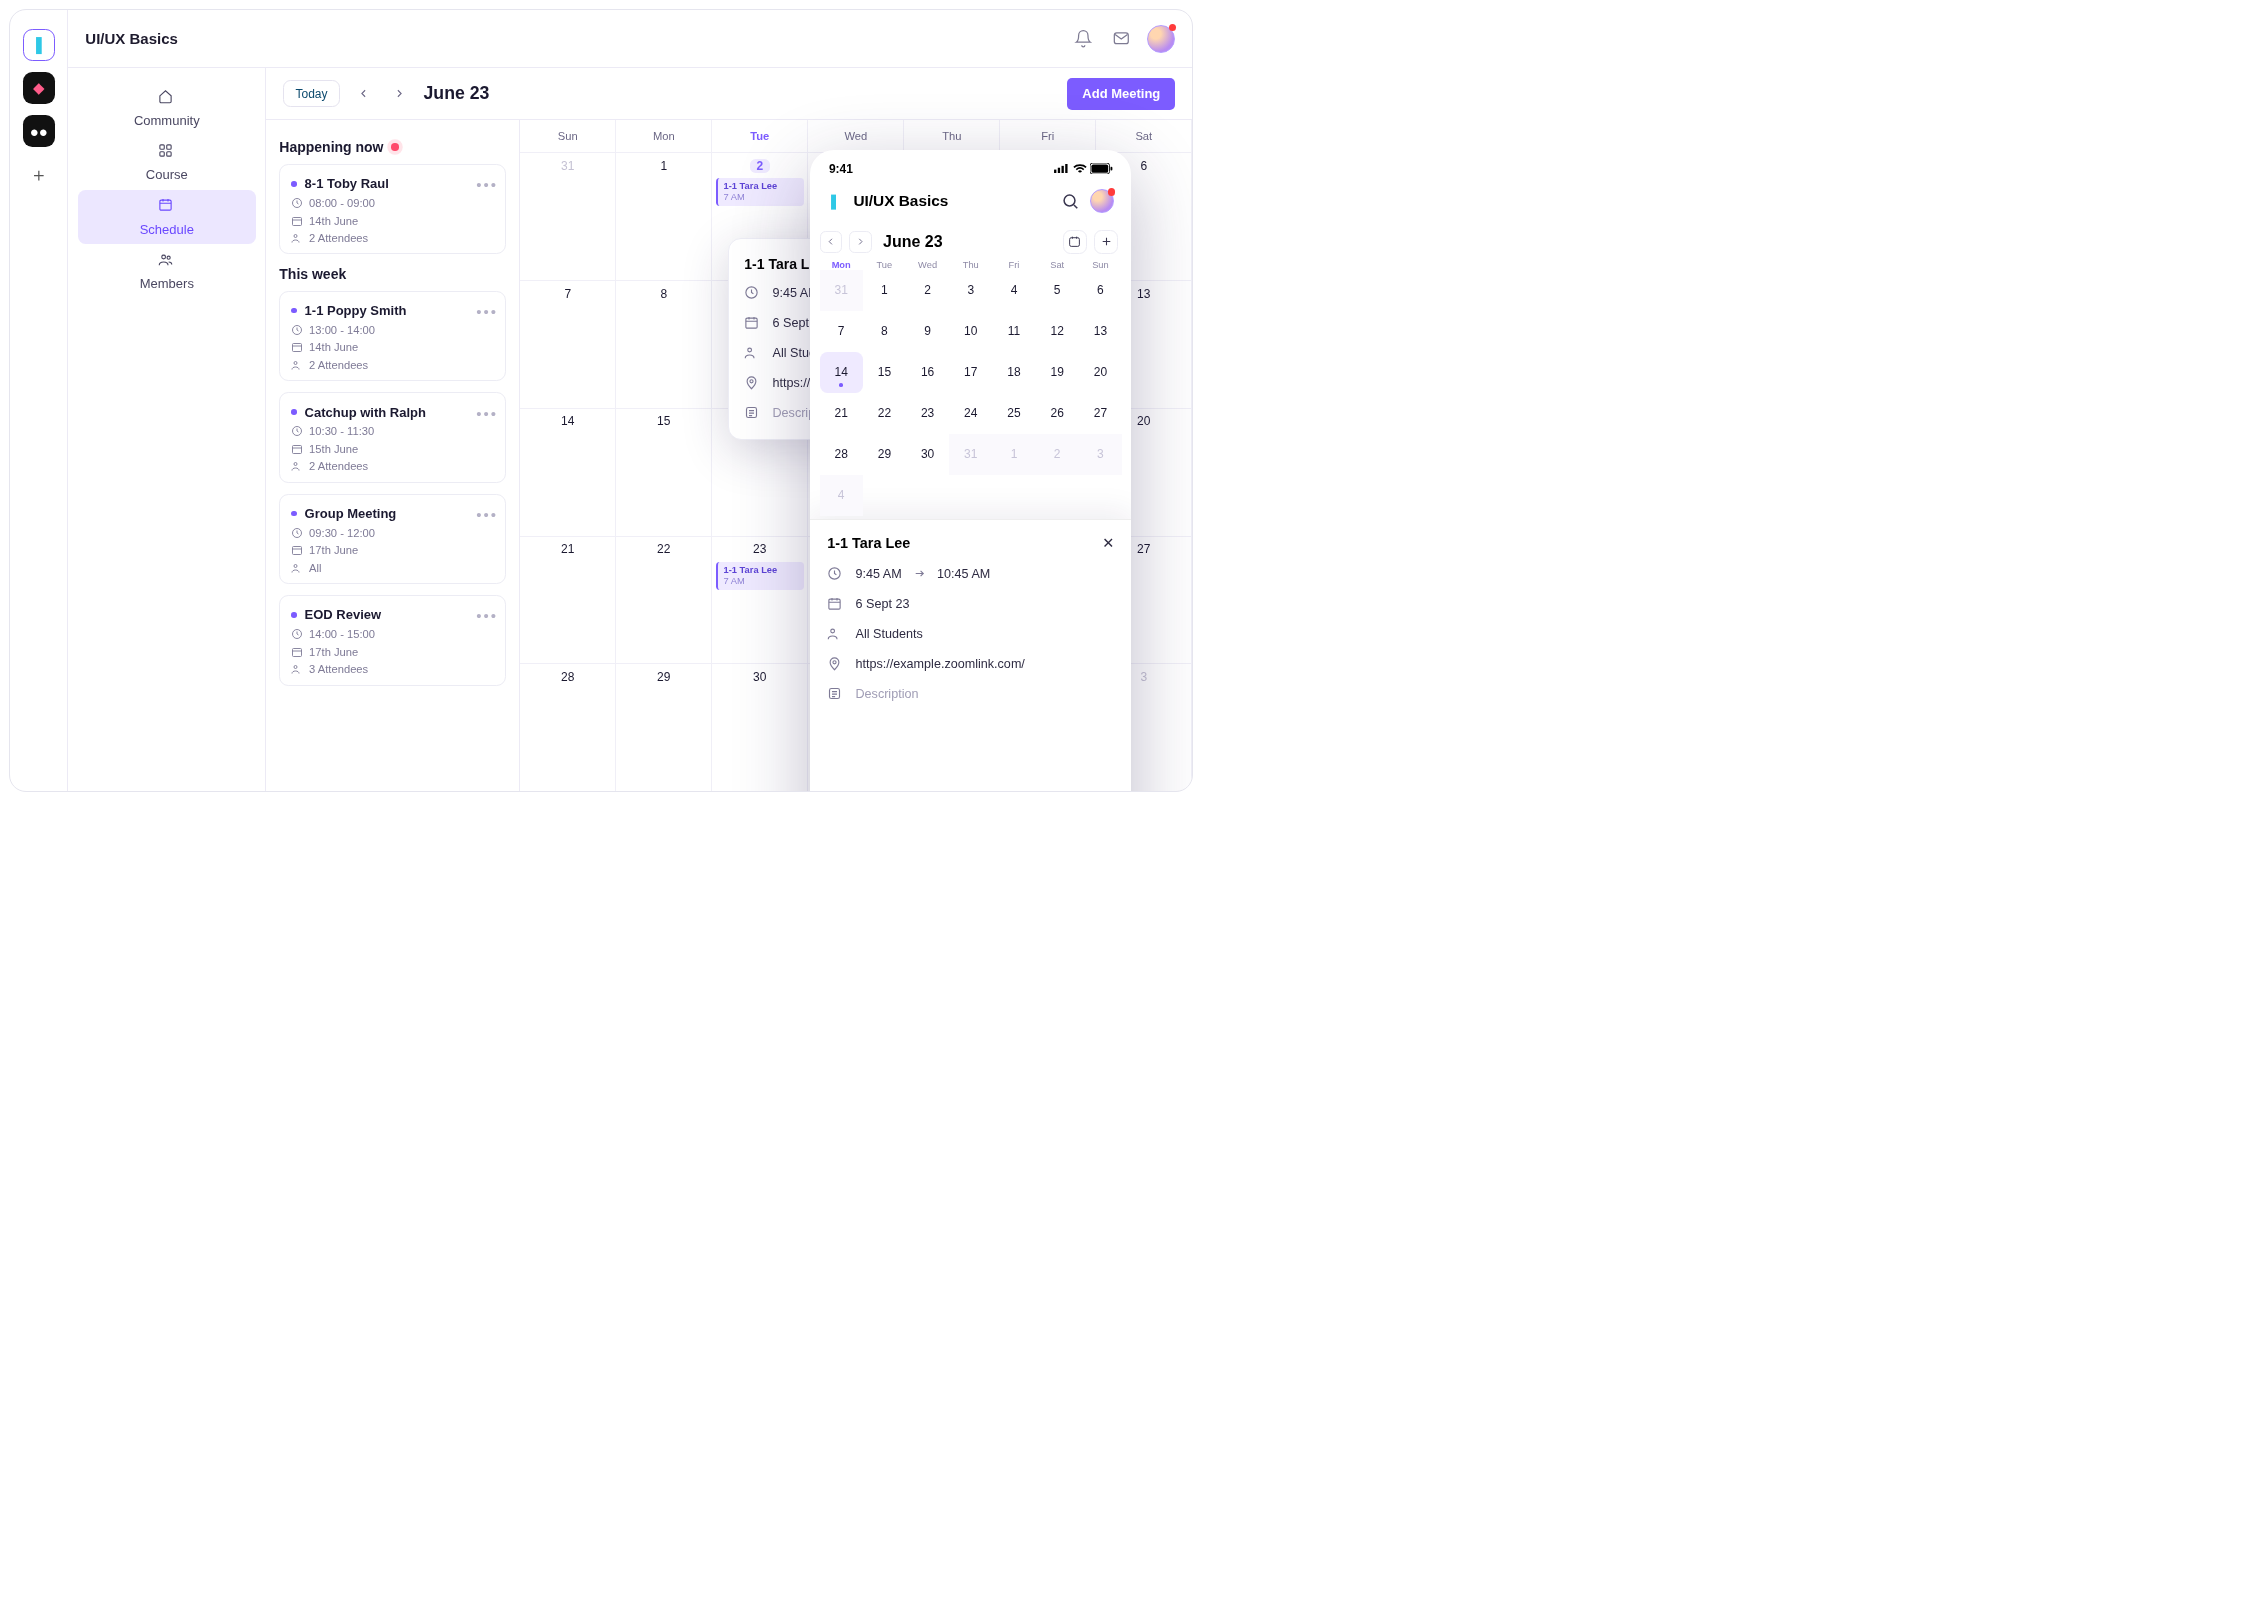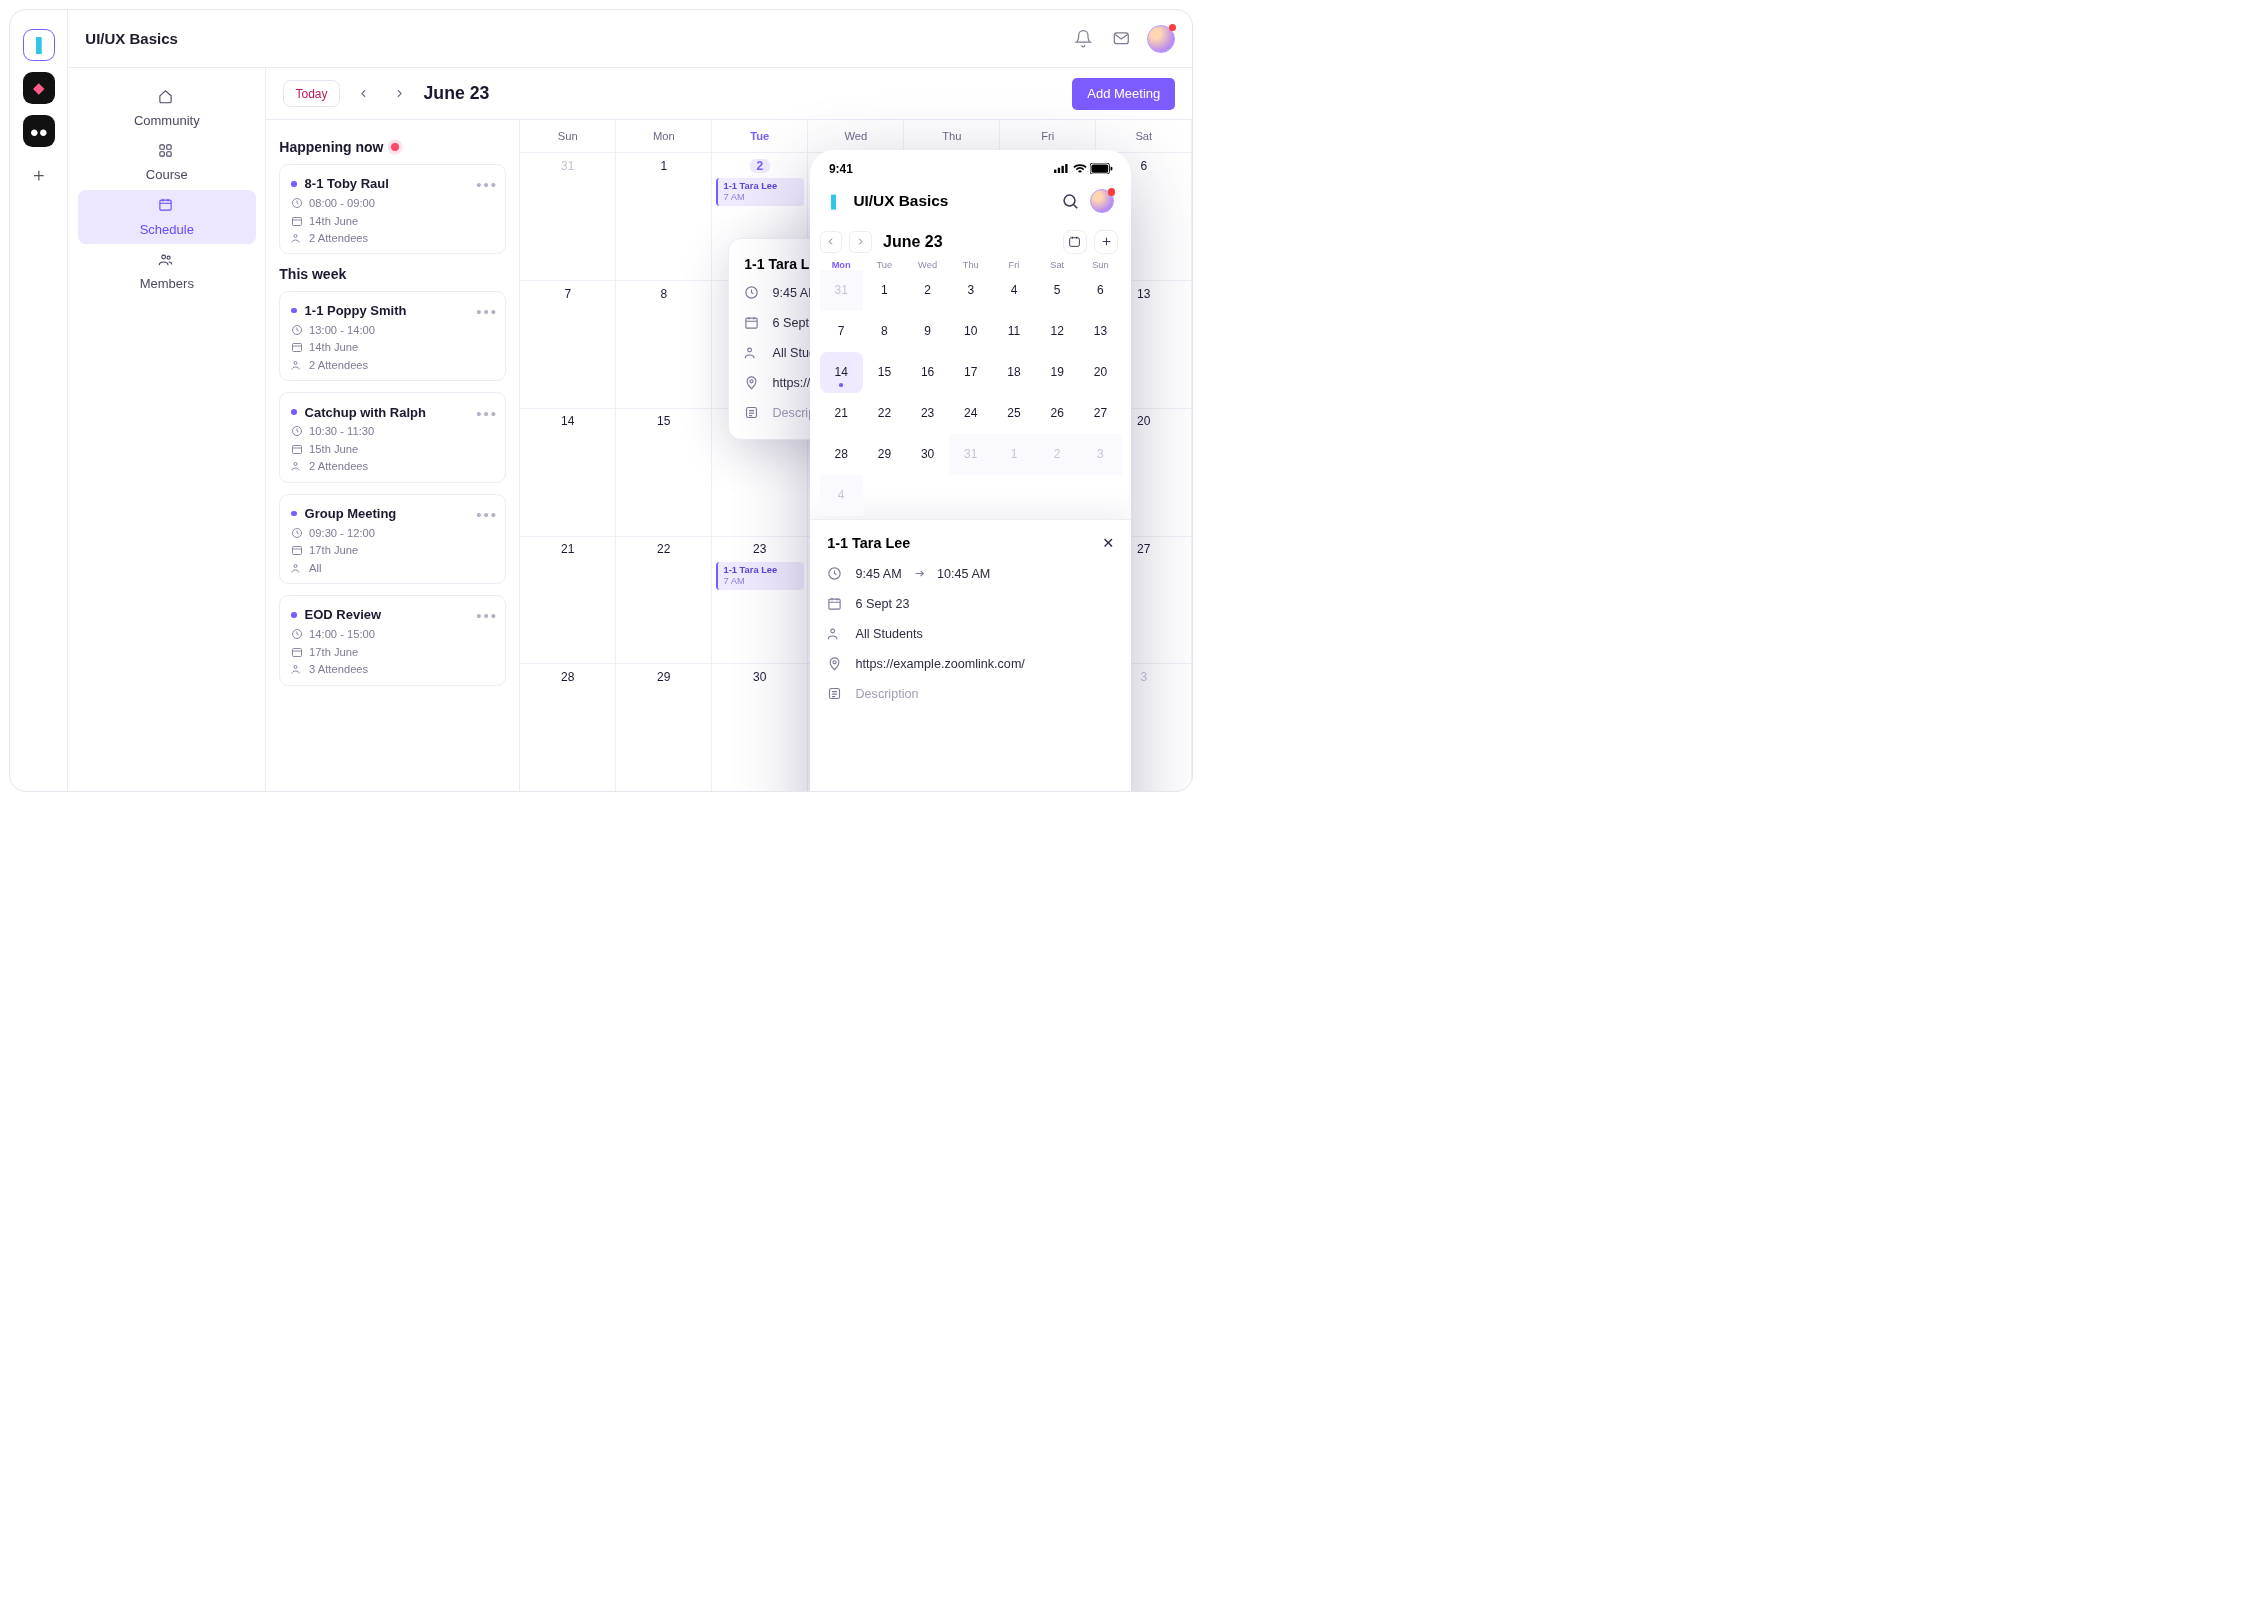--- a/index.html
+++ b/index.html
@@ -34,24 +34,24 @@
 
 
 .nav-side { width:198px; border-right:0.9px solid #eceaf5; padding:13px 9.3px; }
 .nav-item { display:flex; align-items:center; gap:9.3px; padding:7.5px 9.3px; border-radius:7.5px; font-size:13px; color:#4a4761; cursor:pointer;flex-direction:column; }
 .nav-item.active { background:#ece7ff; color:#6a48ff; font-weight:500; }
 .nav-item .nico { width:17px; color:inherit; display:flex; }
 
 
 .main-area { flex:1; display:flex; flex-direction:column; min-width:0; }
 .cal-toolbar { height:52px; display:flex; align-items:center; gap:13px; padding:0 17px; border-bottom:0.9px solid #eceaf5; }
-.today-pill { border:0.9px solid #e5e3ef; border-radius:7.5px; padding:5.6px 11.2px; font-size:12px; color:#be185d; cursor:pointer; }
+.today-pill { border:0.9px solid #e5e3ef; border-radius:7.5px; padding:5.6px 11.2px; font-size:12px; color:#0c4a6e; cursor:pointer; }
 .nav-arr { width:22.4px; height:22.4px; display:flex; align-items:center; justify-content:center; color:#6c6886; cursor:pointer; }
 .cal-title { font-size:17.7px; font-weight:700; color:#1b1930; }
-.add-meeting { margin-left:auto; background:#7c5cff; color:#fff; border:none; border-radius:5px; padding:8.4px 15px; font-size:13px; font-weight:400; cursor:pointer; }
+.add-meeting { margin-left:auto; background:#7c5cff; color:#fff; border:none; border-radius:5px; padding:8.4px 15px; font-size:13px; font-weight:700; cursor:pointer; }
 
 .cal-body { flex:1; display:flex; min-height:0; }
 
 
 .events-panel { width:254px; border-right:0.9px solid #eceaf5; padding:13px 13px; overflow-y:auto; }
 .section-head { display:flex; align-items:center; gap:7.5px; font-size:14px; font-weight:700; color:#1b1930; margin:5.6px 0 9.3px; }
 .blink-dot{ width:7.5px;height:7.5px;border-radius:50%;background:#ff4a6b; box-shadow:0 0 0 3.7px rgba(255,74,107,.15); }
 .ev-card { border:0.9px solid #ececf4; border-radius:9.3px; padding:11.2px 11.2px 9.3px; margin-bottom:11.2px; position:relative; }
 .ev-card h4{ font-size:13px; font-weight:700; color:#1b1930; display:flex; align-items:center; gap:7.5px; }
 .ev-card h4::before{ content:""; width:5.6px;height:5.6px;border-radius:50%;background:#7c5cff; }

